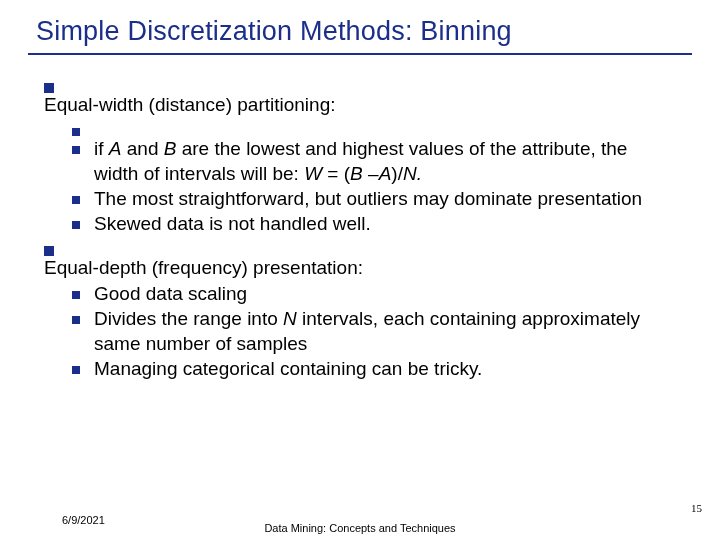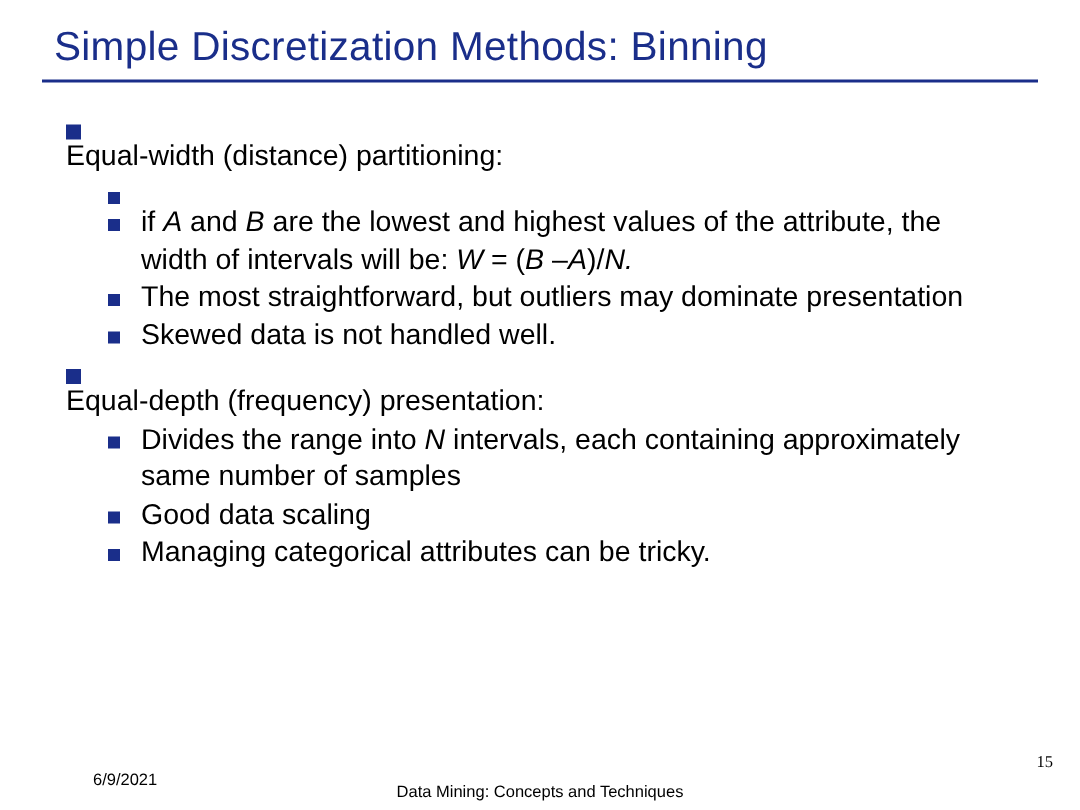--- a/index.html
+++ b/index.html
@@ -123,29 +123,29 @@
       </div>
     </div>
 
     <div class="b1">
       <div class="bul"></div>
       <div class="txt">Equal-depth (frequency) presentation:</div>
     </div>
     <div class="b2list">
       <div class="b2">
         <div class="bul2"></div>
+        <div class="txt">Good data scaling</div>
+      </div>
+      <div class="b2">
+        <div class="bul2"></div>
         <div class="txt"><span>Divides the range into </span><span class="ital">N</span><span> intervals, each containing approximately same number of samples</span></div>
       </div>
       <div class="b2">
         <div class="bul2"></div>
-        <div class="txt">Good data scaling</div>
-      </div>
-      <div class="b2">
-        <div class="bul2"></div>
-        <div class="txt">Managing categorical attributes can be tricky.</div>
+        <div class="txt">Managing categorical containing can be tricky.</div>
       </div>
     </div>
 
   </div>
 
   <div class="footer-date">6/9/2021</div>
   <div class="footer-center">Data Mining: Concepts and Techniques</div>
   <div class="footer-num">15</div>
 
 </div>

